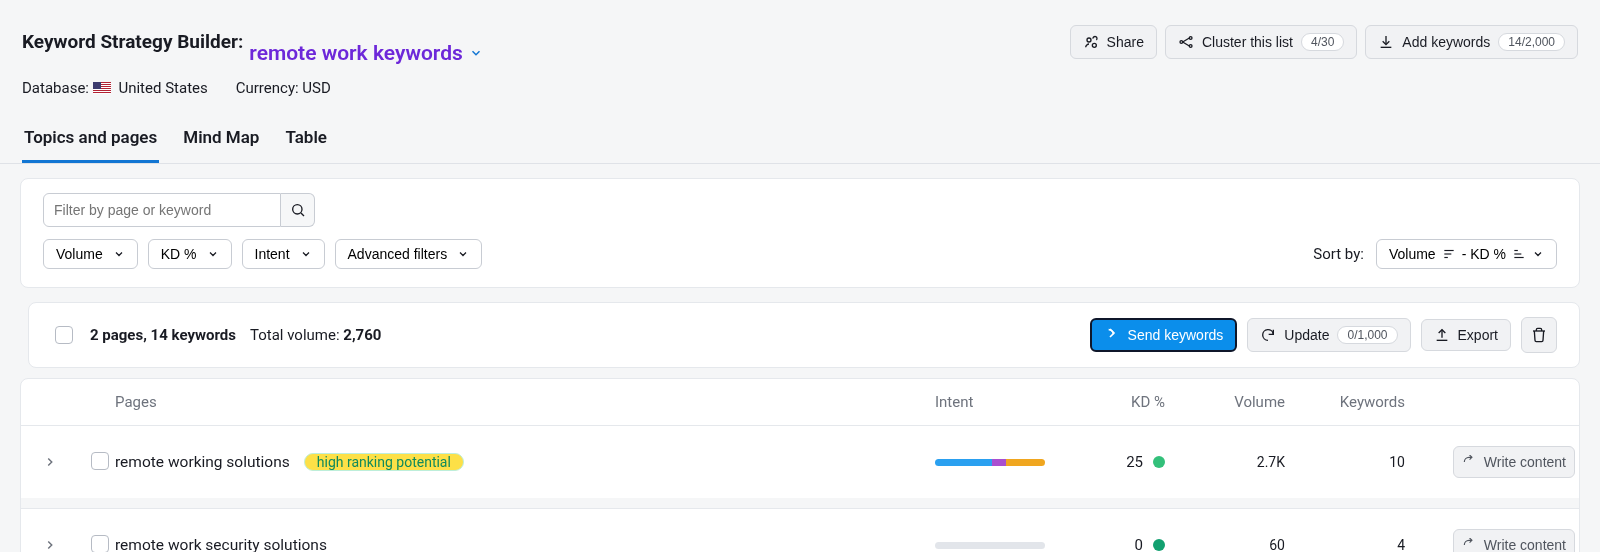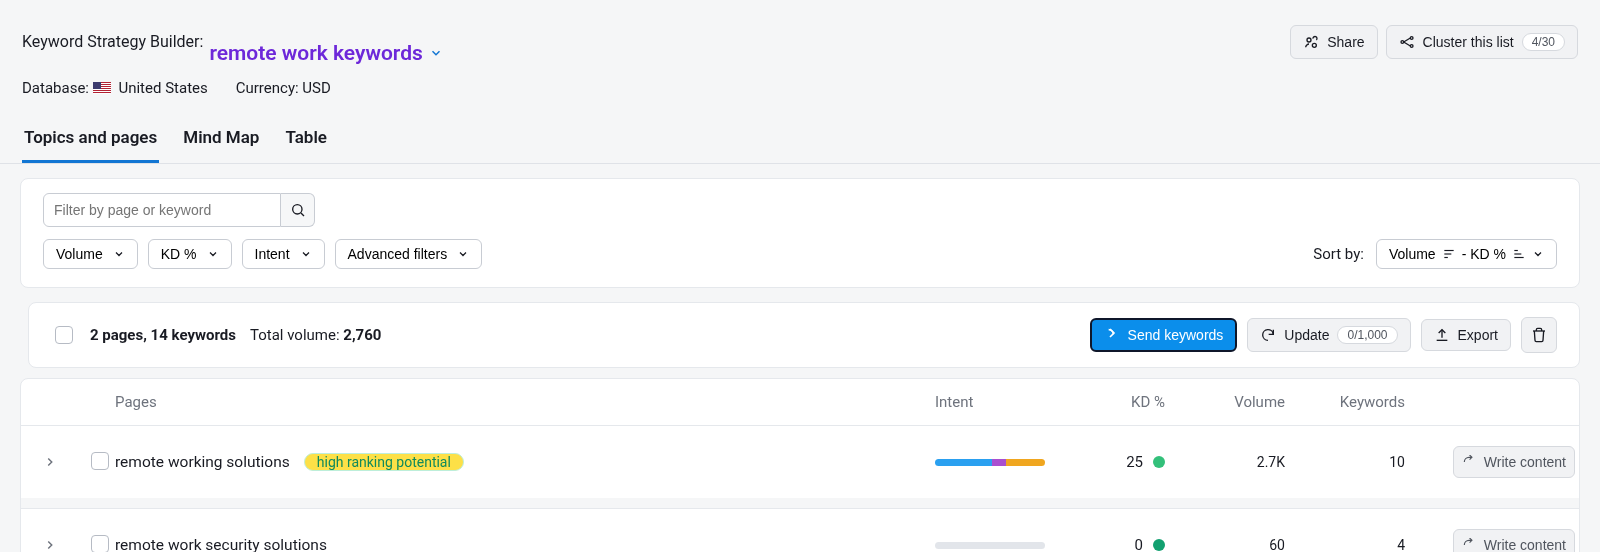--- a/index.html
+++ b/index.html
@@ -13,21 +13,21 @@
   .page { width: 1600px; }
   .header {
     padding: 18px 22px 0 22px;
   }
   .title-row {
     display: flex;
     align-items: center;
     justify-content: space-between;
   }
   .title-left { display: flex; align-items: center; gap: 6px; }
-  .title-text { font-size: 16px; font-weight: 400; }
+  .title-text { font-size: 19px; font-weight: 700; }
   .title-link {
     font-size: 21px; font-weight: 600; color: #6d28d9;
     display: inline-flex; align-items: center; gap: 6px; cursor: pointer; margin-top: 23px;
   }
   .title-actions { display: flex; gap: 8px; }
   .btn {
     display: inline-flex; align-items: center; gap: 8px;
     background: #f1f2f4; border: 1px solid #d6d9de; color:#191b23;
     padding: 7px 12px; border-radius: 6px; font-size: 14px;
     cursor: pointer; font-weight: 500;
@@ -154,20 +154,29 @@
         </button>
         <button class="btn">
           <svg width="16" height="16" viewBox="0 0 24 24" fill="none" stroke="#191b23" stroke-width="2">
               <circle cx="5" cy="12" r="2"></circle>
               <circle cx="19" cy="6" r="2"></circle>
               <circle cx="19" cy="18" r="2"></circle>
               <path d="M7 12l10-6M7 12l10 6"></path>
             </svg>
           <span>Cluster this list</span>
           <span class="pill">4/30</span>
+        </button>
+        <button class="btn">
+          <svg width="16" height="16" viewBox="0 0 24 24" fill="none" stroke="#191b23" stroke-width="2">
+              <path d="M12 3v12"></path>
+              <polyline points="7 11 12 16 17 11"></polyline>
+              <path d="M4 20h16"></path>
+            </svg>
+          <span>Add keywords</span>
+          <span class="pill">14/2,000</span>
         </button>
       </div>
     </div>
 
     <div class="meta-row">
       <div>
         <span>Database:</span>
         <span class="flag"></span>
         <span>United States</span>
       </div>

